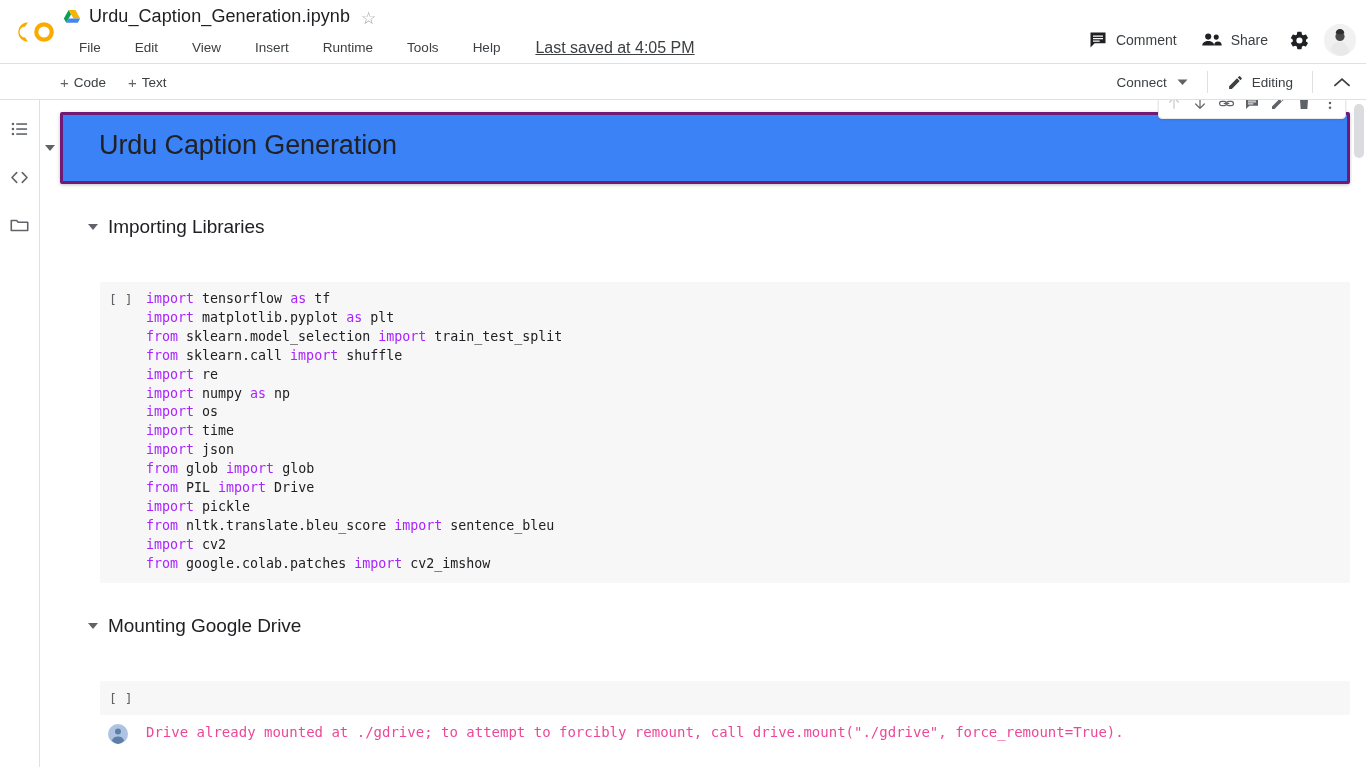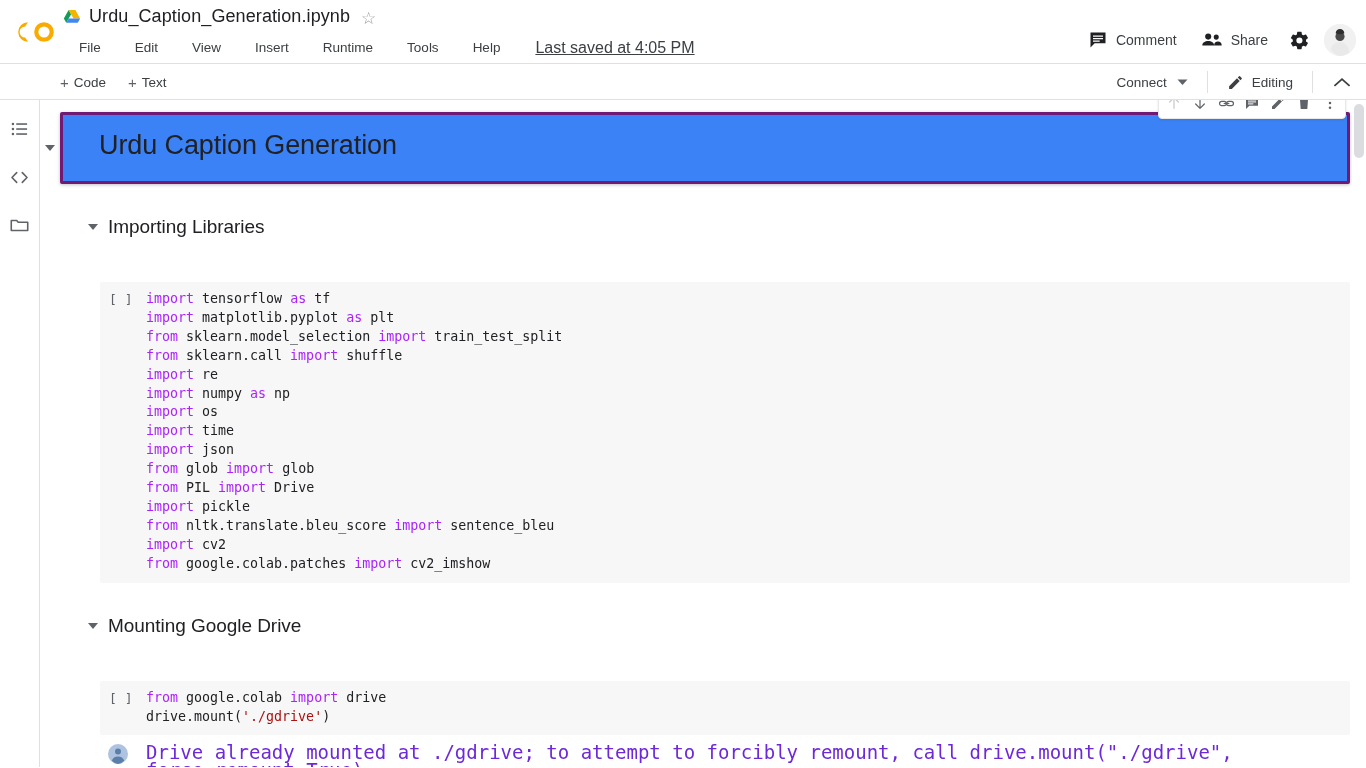--- a/index.html
+++ b/index.html
@@ -292,23 +292,23 @@
     padding-top: 8px;
   }
   .out-avatar {
     flex: 0 0 46px;
     padding-left: 8px;
     padding-top: 1px;
   }
   .out-text {
     flex: 1;
     font-family: "DejaVu Sans Mono", "Liberation Mono", monospace;
-    font-size: 19px;
+    font-size: 14px;
     line-height: 18px;
-    color: #6d28d9;
+    color: #ec4899;
     white-space: pre-wrap;
   }
   .spacer-md { height: 28px; }
   .spacer-lg { height: 40px; }
 </style>
 </head>
 <body>
 
 <div class="header">
 
@@ -522,22 +522,20 @@
 
     <div class="md-heading-row">
       <div class="tri-inline"></div>
       <span class="h2-title">Mounting Google Drive</span>
     </div>
 
     <div class="spacer-lg"></div>
 
     <div class="code-cell">
       <div class="exec-gutter">[ ]</div>
-      <div class="code-body" id="code-2"><span class="kw">from</span><span> google.colab </span><span class="kw">import</span><span> drive</span>
-<span>drive.mount(</span><span class="str">'./gdrive'</span><span>)</span></div>
     </div>
 
     <div class="output-row">
       <div class="out-avatar">
         <svg width="20" height="20" viewBox="0 0 24 24">
           <circle cx="12" cy="12" r="12" fill="#aec3e0"></circle>
           <circle cx="12" cy="9" r="3.6" fill="#5b7fa8"></circle>
           <path d="M4.6 20.2c.9-3.3 3.8-5.1 7.4-5.1s6.5 1.8 7.4 5.1A11.9 11.9 0 0 1 12 24a11.9 11.9 0 0 1-7.4-3.8z" fill="#5b7fa8"></path>
         </svg>
       </div>

